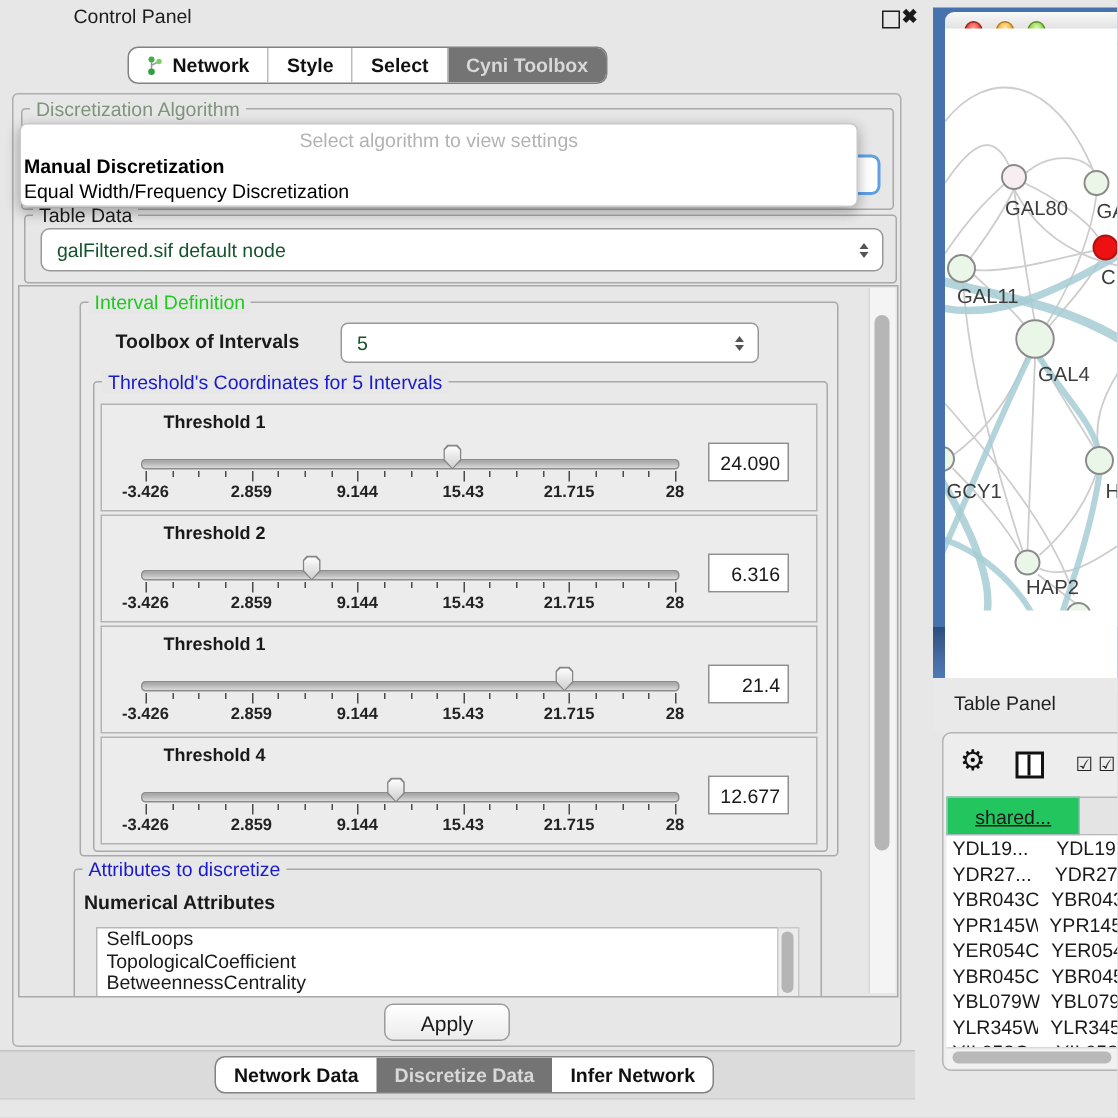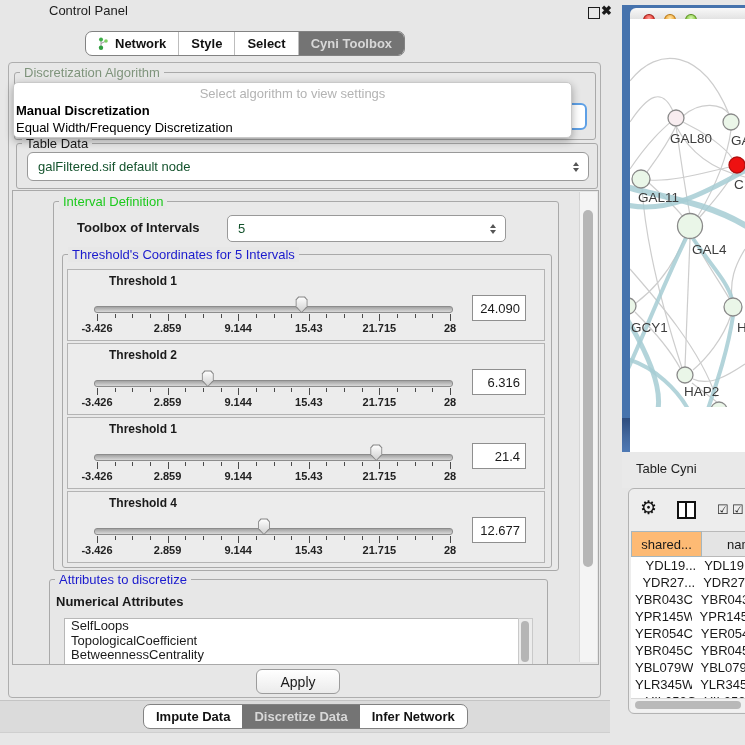--- a/index.html
+++ b/index.html
@@ -107,25 +107,25 @@
   #tp-title{position:absolute;left:14px;top:0;line-height:34px;font-size:13px;color:#222;}
   #tp-panel{left:628px;top:488px;width:120px;height:226px;background:#ededed;border:1px solid #b3b3b3;
       border-radius:6px 0 0 6px;box-sizing:border-box;}
   #tp-gear{position:absolute;left:11px;top:8px;font-size:19px;color:#111;line-height:22px;}
   #tp-colicon{position:absolute;left:48px;top:12px;width:15px;height:14px;background:#fff;border:2px solid #111;}
   #tp-colicon-div{position:absolute;left:6px;top:0;width:2px;height:14px;background:#111;}
   .tp-check{position:absolute;top:13px;font-size:13px;color:#222;line-height:15px;}
   #tp-check1{left:88px;} #tp-check2{left:103px;}
   #tp-thead{position:absolute;left:2px;top:42px;height:26px;display:flex;}
   .th{box-sizing:border-box;border:1px solid #a6b6bd;font-size:13px;display:flex;align-items:center;overflow:hidden;}
-  #th-shared{width:71px;background:#fdba74;justify-content:center;}
+  #th-shared{width:89px;background:#22c55e;justify-content:center;text-decoration:underline;}
   #th-name{width:60px;background:#e4e4e4;border-color:#b9b9b9;border-left:none;}
   #th-name span{margin-left:25px;white-space:nowrap;}
   #tp-rows{position:absolute;left:2px;top:68px;width:115px;height:141px;background:#fff;overflow:hidden;}
-  .tp-row{display:flex;height:17px;line-height:17px;font-size:13px;white-space:nowrap;text-align:right;}
+  .tp-row{display:flex;height:17px;line-height:17px;font-size:13px;white-space:nowrap;}
   .tp-c1{width:78px;padding-left:4px;box-sizing:border-box;overflow:hidden;}
   .tp-c2{padding-left:8px;overflow:hidden;}
   #tp-hscroll{position:absolute;left:2px;top:209px;width:115px;height:13px;background:#f1f1f1;border-top:1px solid #d8d8d8;}
   #tp-hthumb{position:absolute;left:4px;top:2px;width:106px;height:8px;border-radius:4px;background:#b9b9b9;}
 </style>
 </head>
 <body>
 
 <div id="root">
 
@@ -361,21 +361,21 @@
     </div>
   </div>
 
   <div class="abs" id="apply-btn">
     <span>Apply</span>
   </div>
 
   <div class="abs" id="bottom-strip">
     <div id="bottom-tabs">
         <div class="tab">
-          <span>Impute Data</span>
+          <span>Network Data</span>
         </div>
         <div class="tab selected">
           <span>Discretize Data</span>
         </div>
         <div class="tab">
           <span>Infer Network</span>
         </div>
       </div>
   </div>
 
@@ -430,21 +430,21 @@
           <text x="104" y="170" font-size="13.5" fill="#3d3d3d">C</text>
           <text x="8" y="183" font-size="13.5" fill="#3d3d3d">GAL11</text>
           <text x="62" y="235" font-size="13.5" fill="#3d3d3d">GAL4</text>
           <text x="1" y="313" font-size="13.5" fill="#3d3d3d">GCY1</text>
           <text x="107" y="313" font-size="13.5" fill="#3d3d3d">H</text>
           <text x="54" y="377" font-size="13.5" fill="#3d3d3d">HAP2</text>
         </svg></div>
   </div>
 
   <div class="abs" id="tp-header">
-    <span id="tp-title">Table Cyni</span>
+    <span id="tp-title">Table Panel</span>
   </div>
 
   <div class="abs" id="tp-panel">
     <span id="tp-gear">⚙</span>
     <span id="tp-colicon">
         <span id="tp-colicon-div"></span>
       </span>
     <span class="tp-check" id="tp-check1">☑</span>
     <span class="tp-check" id="tp-check2">☑</span>
     <div id="tp-thead">

